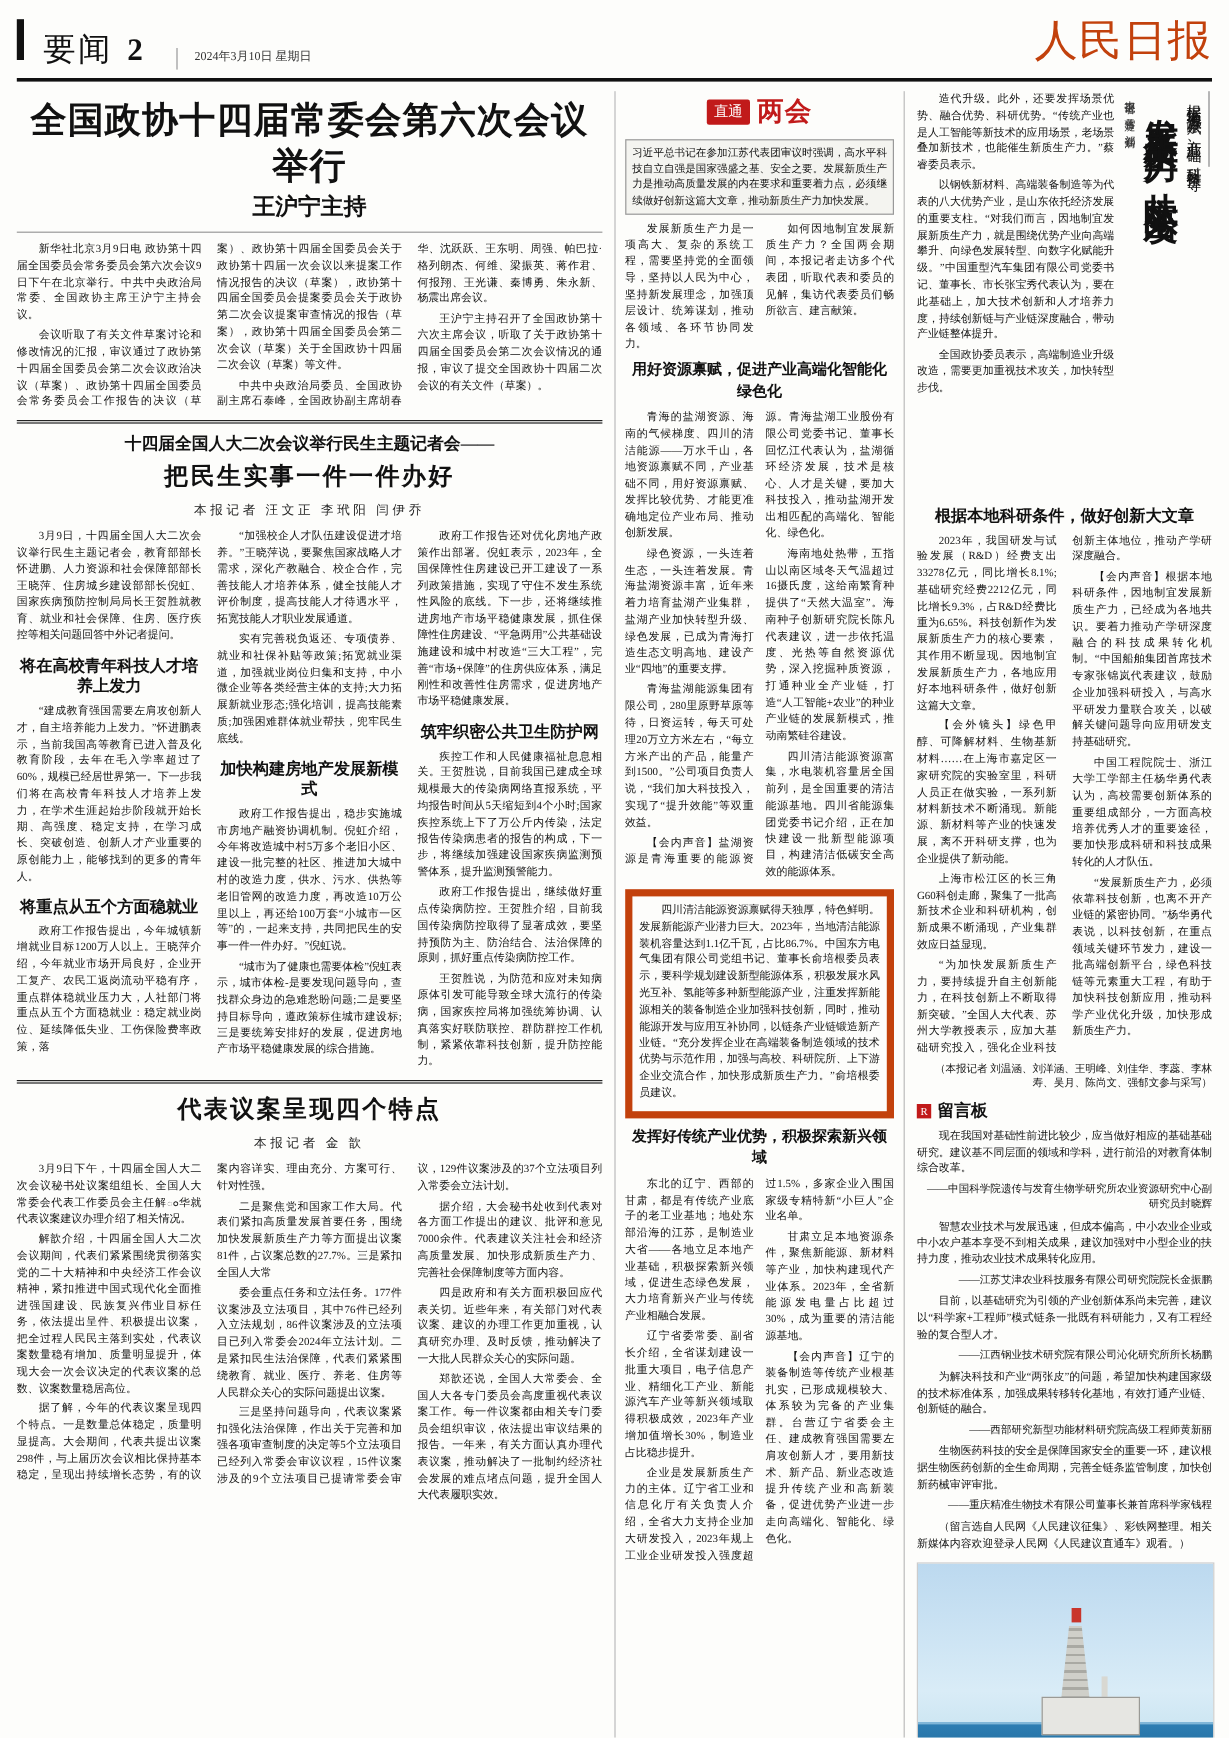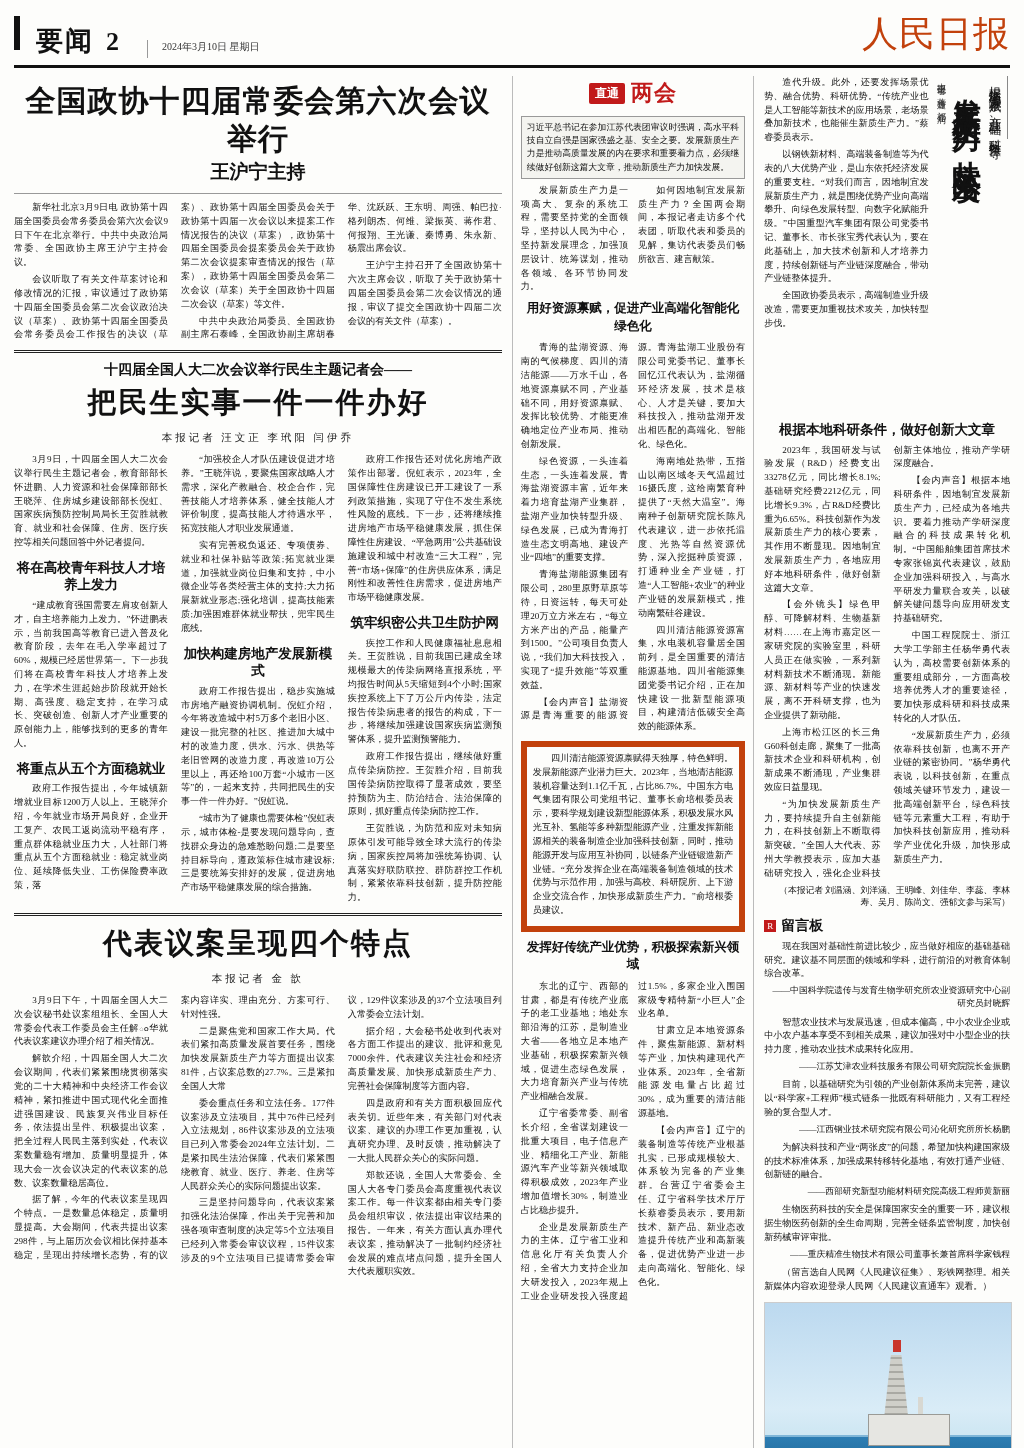--- a/index.html
+++ b/index.html
@@ -9,52 +9,52 @@
     font-family:"Liberation Serif","DejaVu Serif",serif;
     color:#111;
     overflow:hidden;
   }
   .page{position:relative;width:1024px;height:1448px;box-sizing:border-box;padding:0 14px;}
 
   
   .masthead{display:flex;align-items:flex-end;border-bottom:3px solid #111;padding:10px 0 6px 0;}
   .mast-left{display:flex;align-items:baseline;gap:10px;}
   .mast-bar{width:6px;height:34px;background:#111;margin-right:6px;}
-  .mast-title{font-size:27px;font-weight:bold;letter-spacing:2px;}
+  .mast-title{font-size:27px;font-weight:normal;letter-spacing:2px;}
   .mast-page{font-size:26px;font-weight:bold;margin-left:2px;}
   .mast-date{font-size:10px;color:#333;margin-left:18px;padding-bottom:4px;border-left:1px solid #999;padding-left:14px;}
   .mast-right{margin-left:auto;font-size:36px;font-weight:normal;letter-spacing:1px;color:#c2410c;
     font-family:"Liberation Serif",serif;padding-bottom:0px;}
 
   
   .body-grid{display:flex;gap:10px;margin-top:8px;height:1380px;}
   .col-left{width:500px;}
   .col-mid{width:230px;border-left:1px solid #bbb;border-right:1px solid #bbb;padding:0 8px;}
   .col-right{width:252px;}
 
   
   .hl1{font-size:30px;font-weight:bold;text-align:center;letter-spacing:1px;line-height:1.25;margin:6px 0 2px;}
   .hl1b{font-size:19px;font-weight:bold;text-align:center;margin:2px 0 8px;}
   .rule-d{border-top:3px double #222;margin:8px 0;}
   .rule-s{border-top:1px solid #999;margin:7px 0;}
   .kicker{font-size:14px;text-align:center;font-weight:bold;margin:6px 0 2px;}
-  .hl2{font-size:29px;font-weight:bold;text-align:center;letter-spacing:2px;margin:4px 0 8px;}
+  .hl2{font-size:20px;font-weight:bold;text-align:center;letter-spacing:2px;margin:4px 0 8px;}
   .byline{font-size:10.5px;text-align:center;color:#222;margin:4px 0 8px;letter-spacing:3px;}
 
   
   .cols3{column-count:3;column-gap:13px;column-rule:none;}
   .cols2{column-count:2;column-gap:13px;}
   p.t{font-size:9.1px;line-height:1.52;text-align:justify;margin:0 0 3px;text-indent:2em;
       font-family:"Liberation Serif","DejaVu Serif",serif;}
   h4.sub{font-size:13.5px;font-weight:bold;text-align:center;margin:9px 0 5px;line-height:1.3;
       break-inside:avoid;}
 
   
   .zhitong{display:flex;align-items:center;justify-content:center;gap:6px;margin:2px 0 8px;}
-  .zt-badge{background:#c11a1a;color:#fff;font-size:12px;font-weight:bold;padding:2px 6px;border-radius:2px;}
+  .zt-badge{background:#c11a1a;color:#fff;font-size:12px;font-weight:normal;padding:2px 6px;border-radius:2px;}
   .zt-word{font-size:22px;font-weight:bold;color:#c11a1a;letter-spacing:1px;}
   .mid-h{font-size:12.5px;font-weight:bold;text-align:center;line-height:1.4;margin:6px 0;}
   .boxnote{font-size:8.8px;line-height:1.5;text-align:justify;border:1px solid #999;background:#f4f4f0;
       padding:4px 5px;margin:5px 0;}
   .redbox{border:6px solid #c2410c;padding:5px 6px;margin:7px 0;}
   .mid-col{column-count:2;column-gap:10px;}
 
   
   .vtitle-wrap{display:flex;justify-content:flex-end;align-items:flex-start;height:330px;gap:4px;margin-bottom:6px;}
   .vtitle{writing-mode:vertical-rl;text-orientation:upright;font-size:29px;font-weight:bold;
@@ -186,21 +186,21 @@
         <p class="t">四川清洁能源资源禀赋得天独厚，特色鲜明。发展新能源产业潜力巨大。2023年，当地清洁能源装机容量达到1.1亿千瓦，占比86.7%。中国东方电气集团有限公司党组书记、董事长俞培根委员表示，要科学规划建设新型能源体系，积极发展水风光互补、氢能等多种新型能源产业，注重发挥新能源相关的装备制造企业加强科技创新，同时，推动能源开发与应用互补协同，以链条产业链锻造新产业链。“充分发挥企业在高端装备制造领域的技术优势与示范作用，加强与高校、科研院所、上下游企业交流合作，加快形成新质生产力。”俞培根委员建议。</p>
       </div>
 
       <h4 class="mid-h">发挥好传统产业优势，积极探索新兴领域</h4>
 
       <div class="mid-col">
         <p class="t">东北的辽宁、西部的甘肃，都是有传统产业底子的老工业基地；地处东部沿海的江苏，是制造业大省——各地立足本地产业基础，积极探索新兴领域，促进生态绿色发展，大力培育新兴产业与传统产业相融合发展。</p>
         <p class="t">辽宁省委常委、副省长介绍，全省谋划建设一批重大项目，电子信息产业、精细化工产业、新能源汽车产业等新兴领域取得积极成效，2023年产业增加值增长30%，制造业占比稳步提升。</p>
         <p class="t">企业是发展新质生产力的主体。辽宁省工业和信息化厅有关负责人介绍，全省大力支持企业加大研发投入，2023年规上工业企业研发投入强度超过1.5%，多家企业入围国家级专精特新“小巨人”企业名单。</p>
         <p class="t">甘肃立足本地资源条件，聚焦新能源、新材料等产业，加快构建现代产业体系。2023年，全省新能源发电量占比超过30%，成为重要的清洁能源基地。</p>
-        <p class="t">【会内声音】辽宁的装备制造等传统产业根基扎实，已形成规模较大、体系较为完备的产业集群。台营辽宁省委会主任、辽宁省科学技术厅厅长蔡睿委员表示，要用新技术、新产品、新业态改造提升传统产业和高新装备，促进优势产业进一步走向高端化、智能化、绿色化。</p>
+        <p class="t">【会内声音】辽宁的装备制造等传统产业根基扎实，已形成规模较大、体系较为完备的产业集群。台营辽宁省委会主任、建成教育强国需要左肩攻创新人才，要用新技术、新产品、新业态改造提升传统产业和高新装备，促进优势产业进一步走向高端化、智能化、绿色化。</p>
       </div>
 
     </div>
 
     <div class="col-right">
 
       <div style="display:flex;gap:6px;">
         <div style="flex:1;">
           <p class="t">造代升级。此外，还要发挥场景优势、融合优势、科研优势。“传统产业也是人工智能等新技术的应用场景，老场景叠加新技术，也能催生新质生产力。”蔡睿委员表示。</p>
           <p class="t">以钢铁新材料、高端装备制造等为代表的八大优势产业，是山东依托经济发展的重要支柱。“对我们而言，因地制宜发展新质生产力，就是围绕优势产业向高端攀升、向绿色发展转型、向数字化赋能升级。”中国重型汽车集团有限公司党委书记、董事长、市长张宝秀代表认为，要在此基础上，加大技术创新和人才培养力度，持续创新链与产业链深度融合，带动产业链整体提升。</p>

